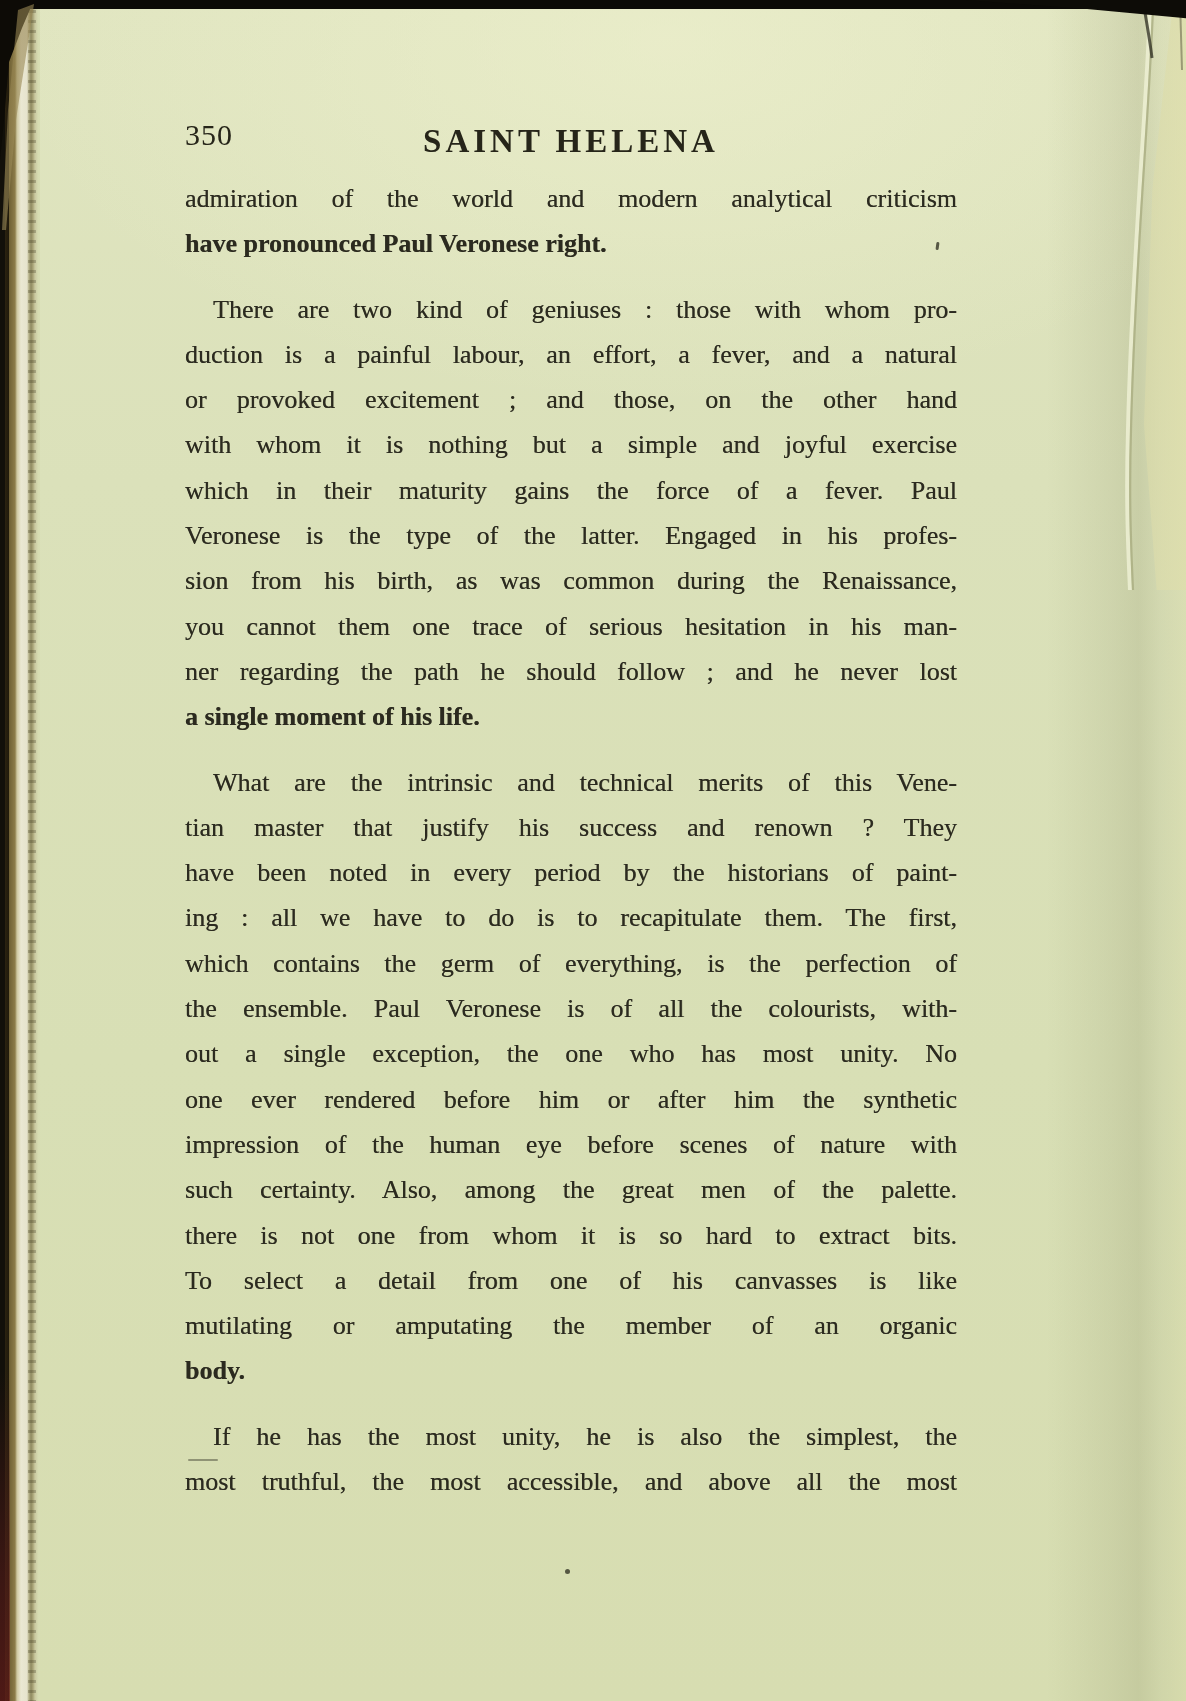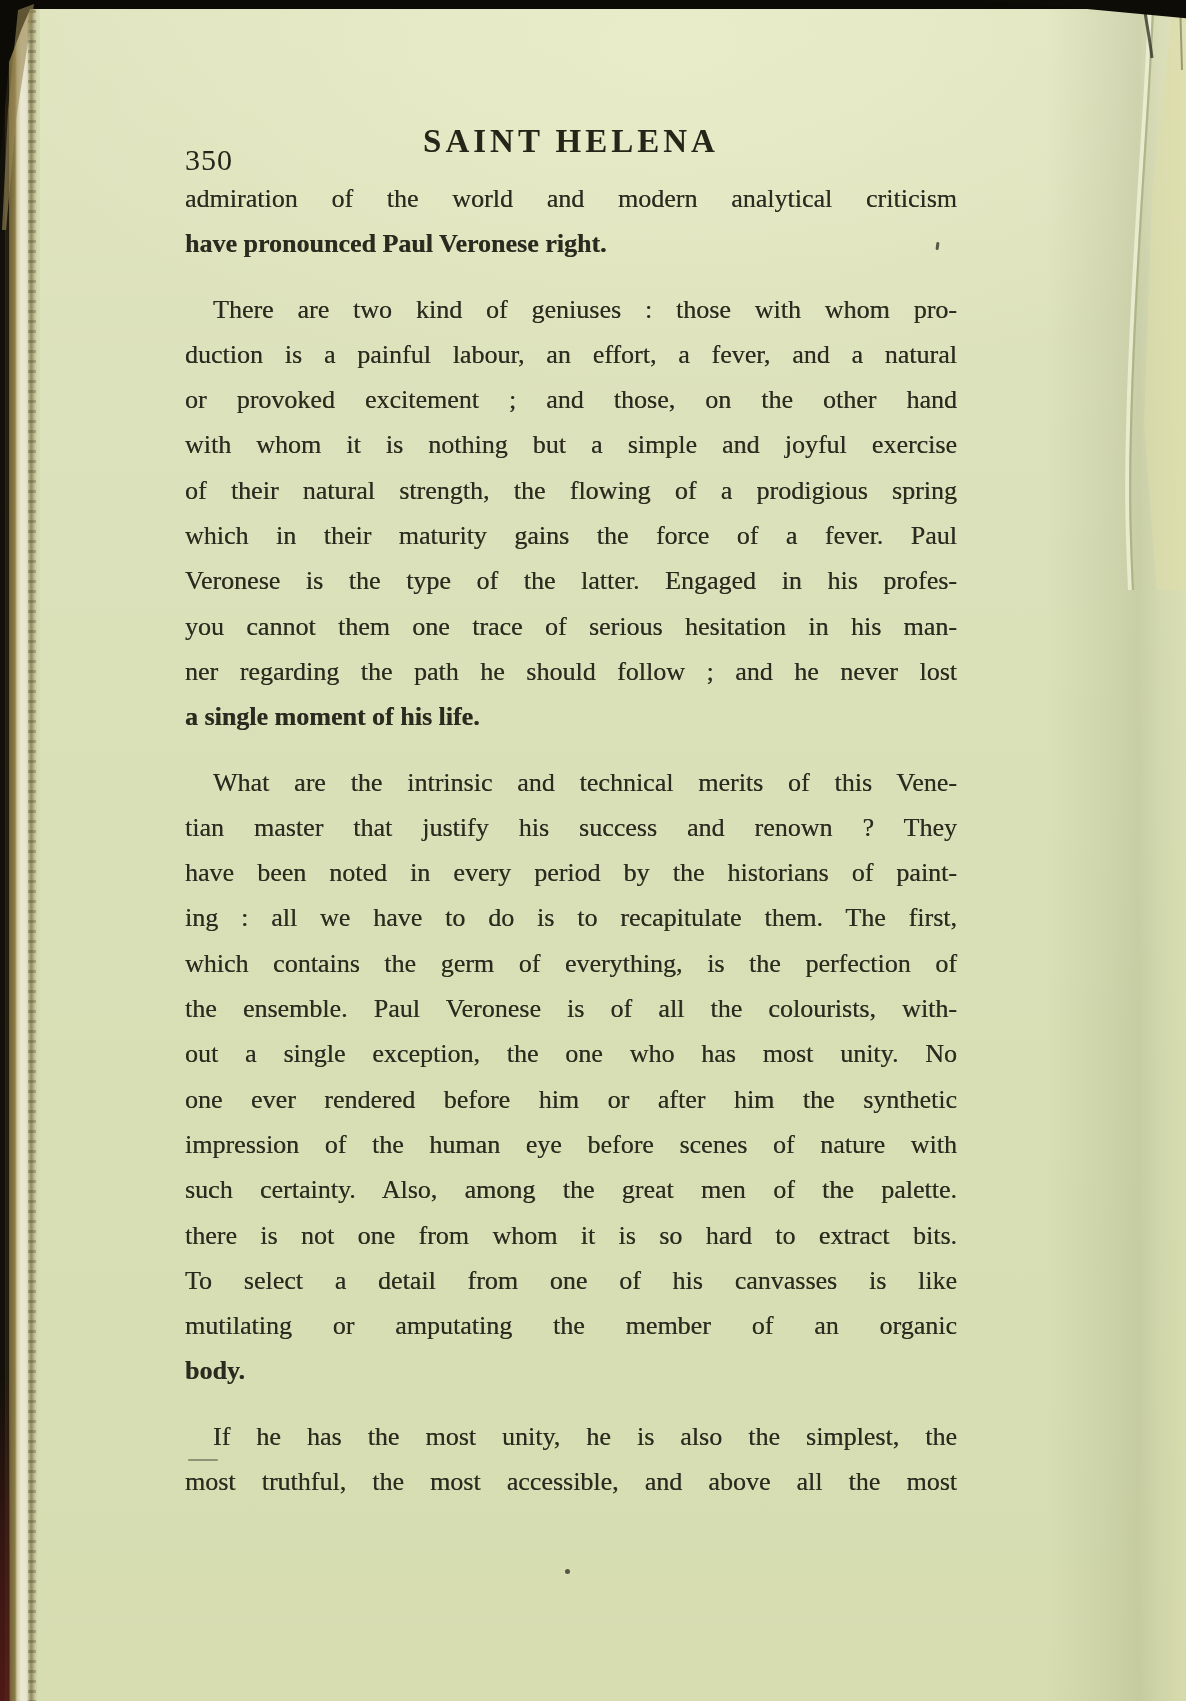--- a/index.html
+++ b/index.html
@@ -94,21 +94,20 @@
     clip-path: polygon(0 0, 100% 0, 100% 70%, 55% 35%);
   }
 
   
   .page-number {
     position: absolute;
     left: 185px; top: 118px;
     font-size: 30px;
     color: #262519;
     letter-spacing: 1px;
-    margin-top: 25px;
   }
   .running-header {
     position: absolute;
     left: 185px; top: 123px; width: 772px;
     text-align: center;
     font-size: 33px;
     font-weight: bold;
     letter-spacing: 4px;
     color: #262519;
   }
@@ -169,23 +168,23 @@
   <div class="page-number">350</div>
   <div class="running-header">SAINT HELENA</div>
 
   <div class="text-block">
       <div class="line">admiration of the world and modern analytical criticism</div>
       <div class="line flush">have pronounced Paul Veronese right.</div>
       <div class="line indent">There are two kind of geniuses : those with whom pro-</div>
       <div class="line">duction is a painful labour, an effort, a fever, and a natural</div>
       <div class="line">or provoked excitement ; and those, on the other hand</div>
       <div class="line">with whom it is nothing but a simple and joyful exercise</div>
-      <div class="line">of their natural strength, the flowing of a prodigious spring</div>
       <div class="line">which in their maturity gains the force of a fever. Paul</div>
       <div class="line">Veronese is the type of the latter. Engaged in his profes-</div>
+      <div class="line">sion from his birth, as was common during the Renaissance,</div>
       <div class="line">you cannot them one trace of serious hesitation in his man-</div>
       <div class="line">ner regarding the path he should follow ; and he never lost</div>
       <div class="line flush">a single moment of his life.</div>
       <div class="line indent">What are the intrinsic and technical merits of this Vene-</div>
       <div class="line">tian master that justify his success and renown ? They</div>
       <div class="line">have been noted in every period by the historians of paint-</div>
       <div class="line">ing : all we have to do is to recapitulate them. The first,</div>
       <div class="line">which contains the germ of everything, is the perfection of</div>
       <div class="line">the ensemble. Paul Veronese is of all the colourists, with-</div>
       <div class="line">out a single exception, the one who has most unity. No</div>

